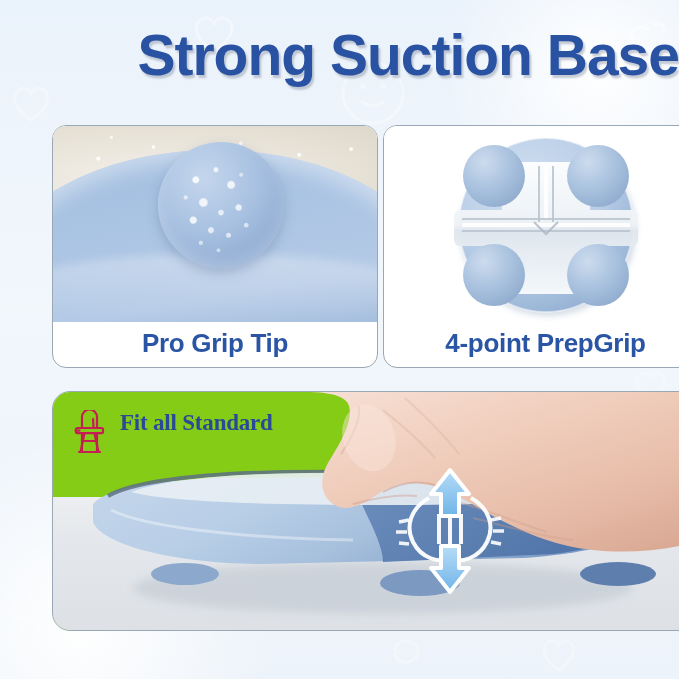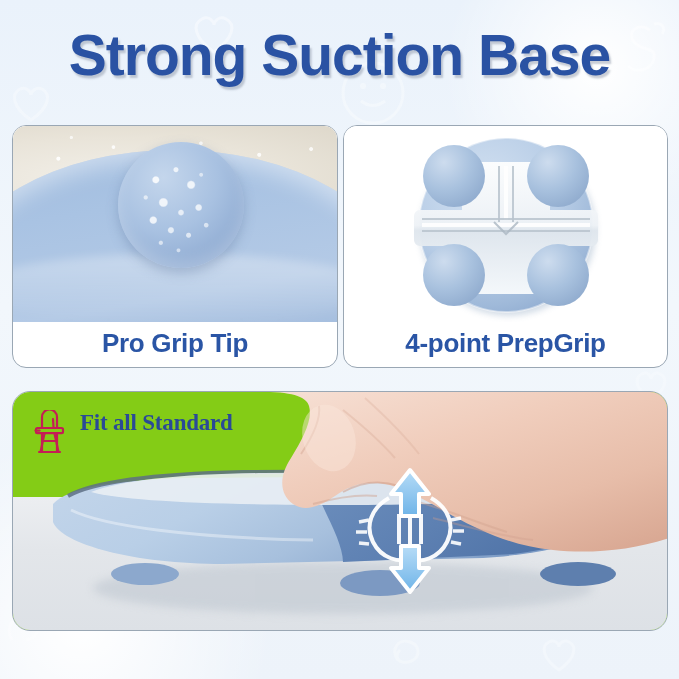--- a/index.html
+++ b/index.html
@@ -17,37 +17,38 @@
       linear-gradient(180deg,#eaf2fb 0%,#f2f7fc 45%,#edf3fa 100%);
     overflow:hidden;
   }
   
   .doodles{position:absolute;inset:0;pointer-events:none;opacity:.55;}
   .doodles svg{position:absolute;}
 
   
   .title{
     position:absolute;left:0;right:0;top:27px;
-    text-align:center;
+    text-align:right;
     font-size:57px;line-height:1;
     font-weight:bold;
     letter-spacing:-1px;
     color:#2a52a3;
     text-shadow:2px 3px 2px rgba(120,130,150,.40);
     white-space:nowrap;
   }
 
   
   .panel{
     position:absolute;
     background:#ffffff;
     border:1px solid #9aa7b4;
     border-radius:14px;
     overflow:hidden;
     box-sizing:border-box;
+    margin-left:40px;
   }
   #panel-left{left:12px;top:125px;width:326px;height:243px;}
   #panel-right{left:343px;top:125px;width:325px;height:243px;}
   #panel-bottom{left:12px;top:391px;width:656px;height:240px;border-radius:18px;}
 
   .panel-media{position:absolute;left:0;right:0;top:0;overflow:hidden;}
   .panel-caption{
     position:absolute;left:0;right:0;bottom:8px;
     text-align:center;
     font-size:26px;font-weight:bold;color:#2a55a5;

